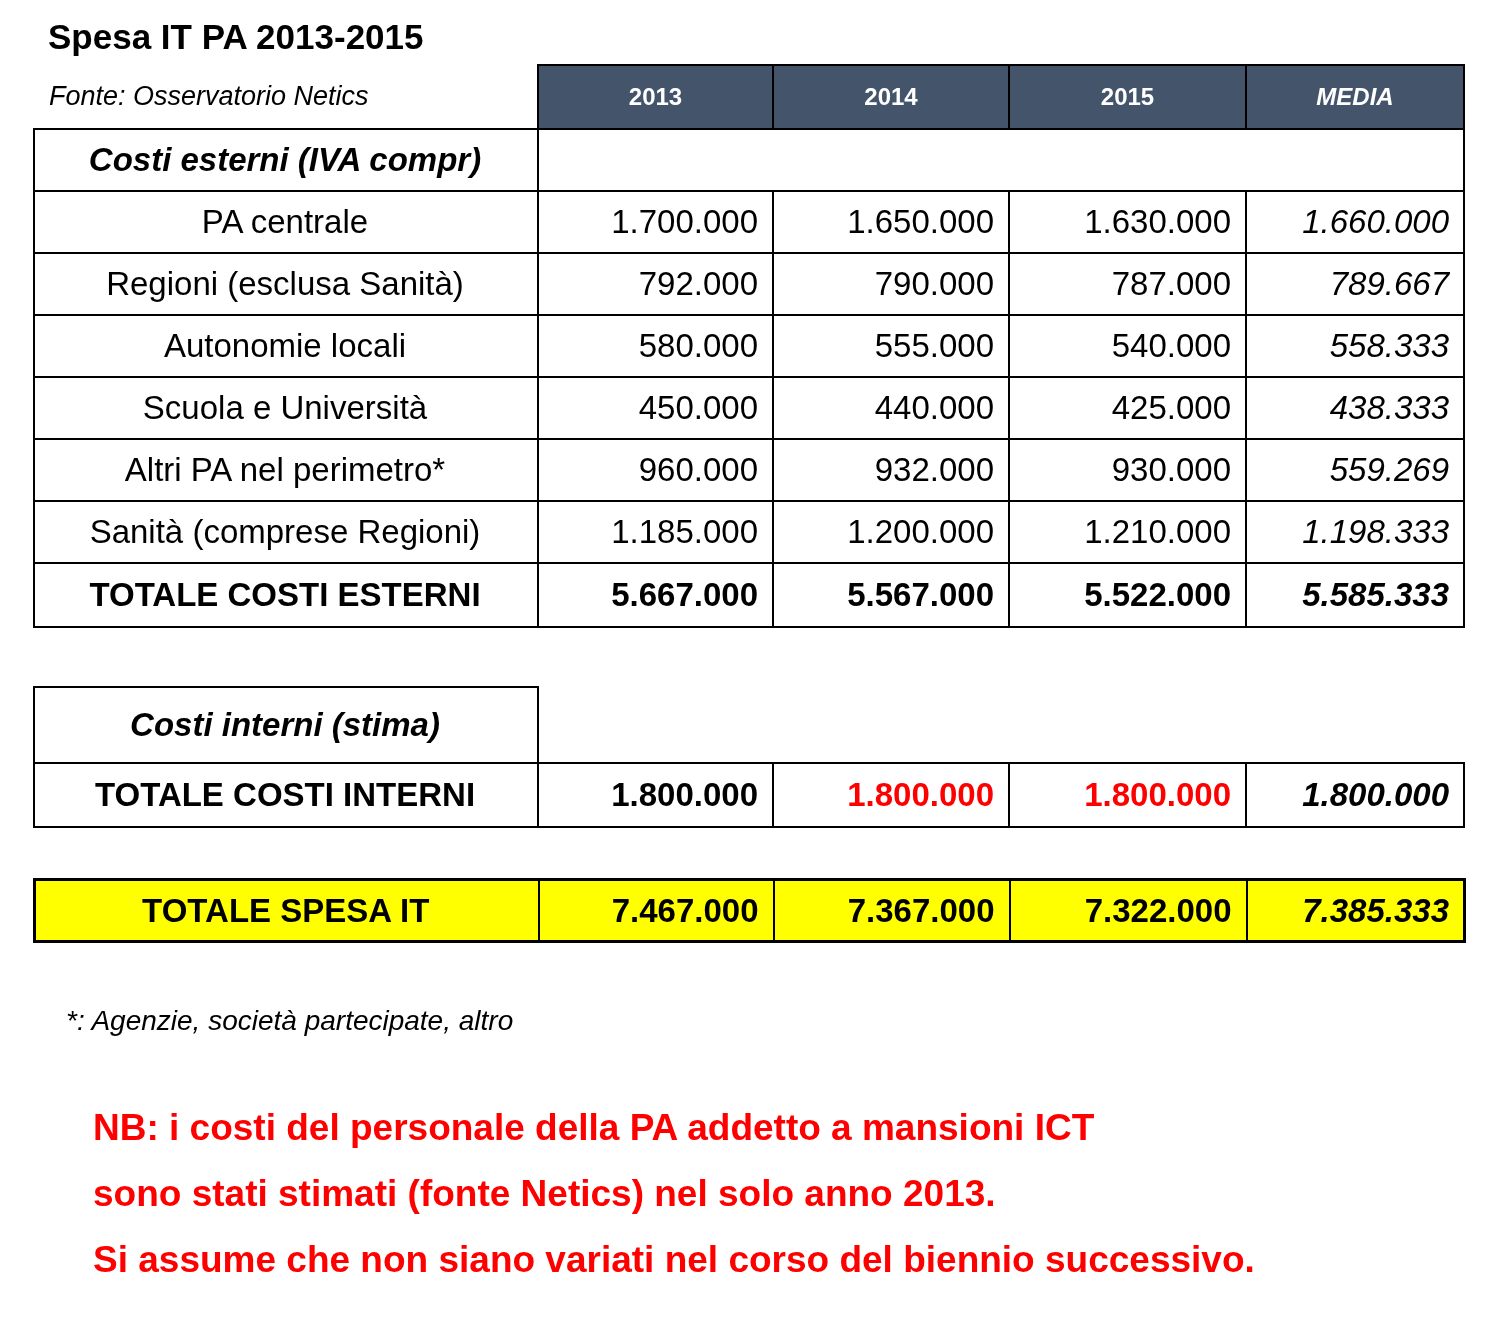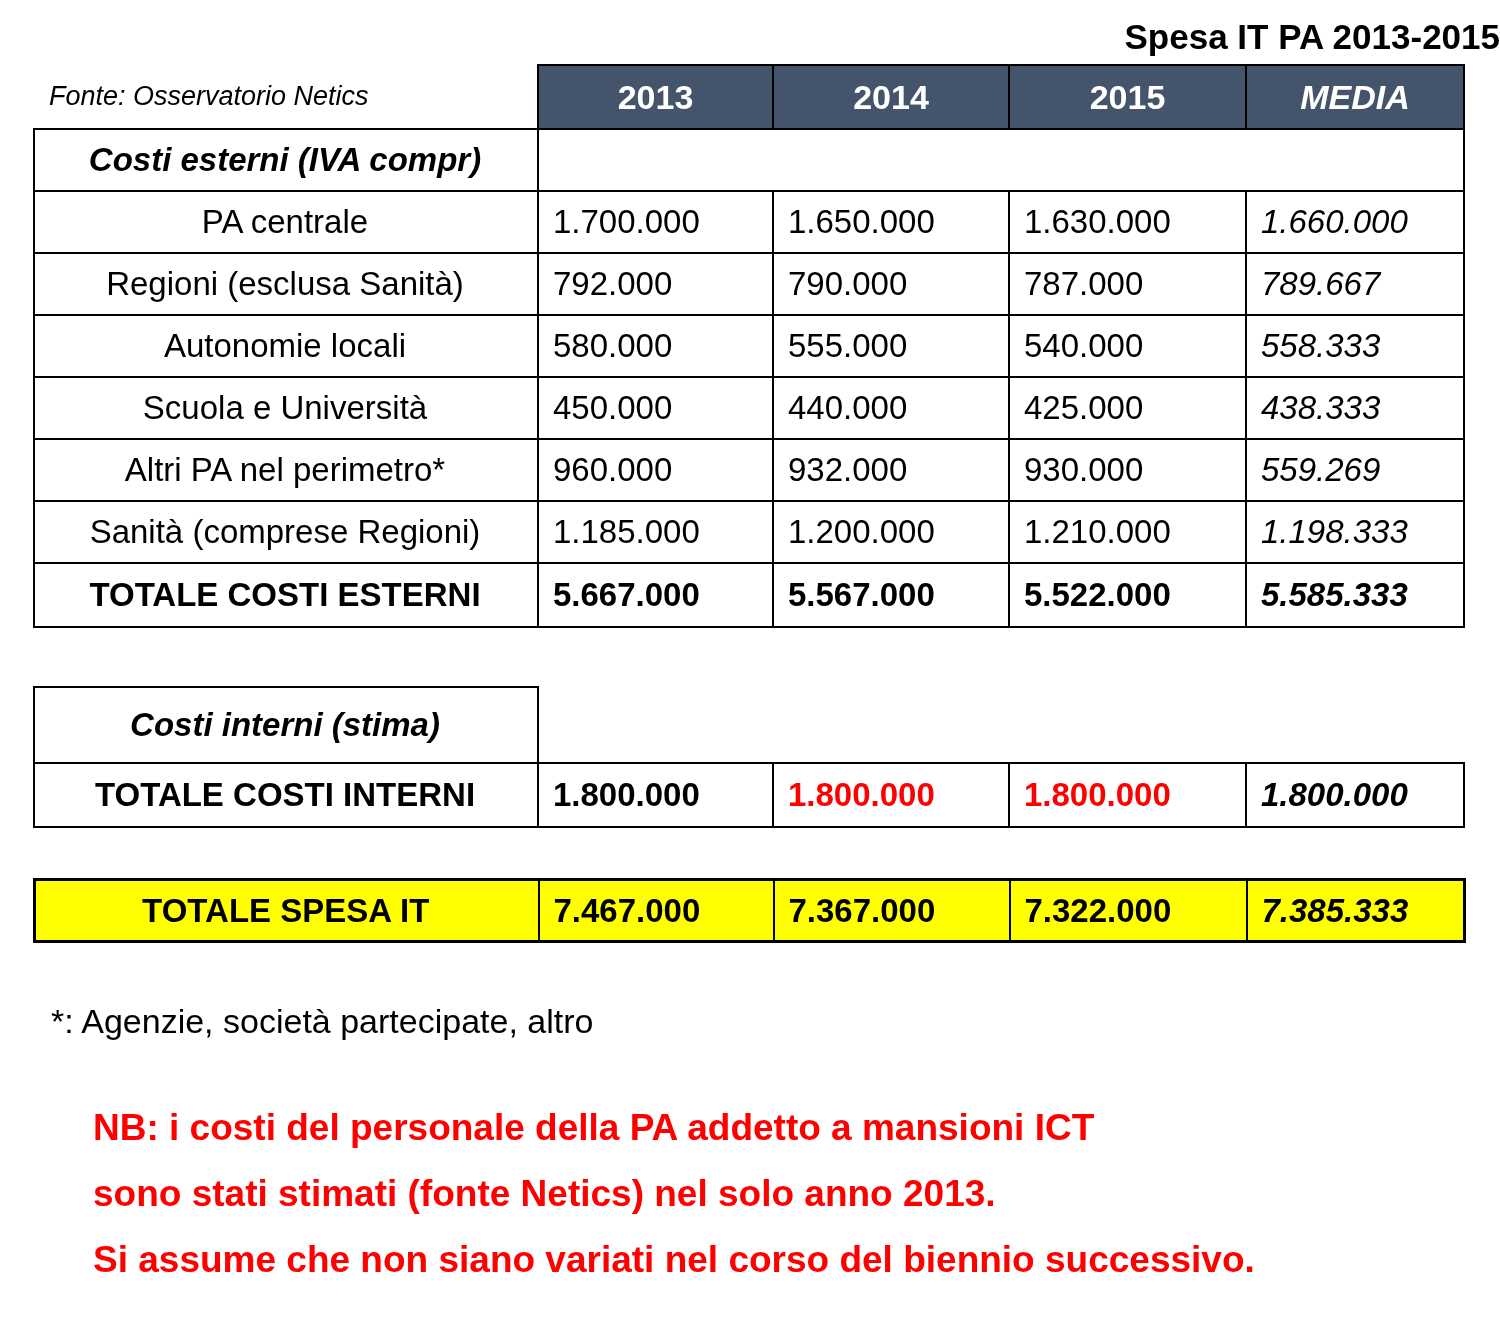--- a/index.html
+++ b/index.html
@@ -15,72 +15,71 @@
     width: 1500px; height: 1332px;
     font-family: "Liberation Sans", sans-serif;
     color: #000;
     overflow: hidden;
   }
   .page { padding: 14px 0 0 33px; }
   .title {
     font-size: 35px; font-weight: bold;
     margin: 2px 0 6px 15px;
     line-height: 42px;
-    text-align: right;
   }
   table { border-collapse: collapse; table-layout: fixed; width: 1430px; }
   col.c-label { width: 504px; }
   col.c-y1 { width: 235px; }
   col.c-y2 { width: 236px; }
   col.c-y3 { width: 237px; }
   col.c-media { width: 218px; }
   td, th {
     border: 2px solid var(--border-black);
     font-size: 33px;
     height: 62px;
     padding: 0 14px;
     white-space: nowrap;
     overflow: hidden;
     font-weight: normal;
   }
   th.year {
     background: var(--header-bg);
     color: var(--header-text);
     font-weight: bold;
-    font-size: 34px;
+    font-size: 24px;
     height: 64px;
     text-align: center;
     padding: 10px;
   }
   th.media-head { font-style: italic; }
   td.plain, th.plain { border: none; background: #FFFFFF; }
   .source-cell {
     font-style: italic;
     font-size: 27px;
     padding-left: 15px;
     text-align: left;
     color: #000;
   }
   .section-label { font-weight: bold; font-style: italic; }
   .lbl { text-align: center; padding-left: 12px; }
-  .num { text-align: left; font-variant-numeric: tabular-nums; }
+  .num { text-align: right; font-variant-numeric: tabular-nums; }
   .media { font-style: italic; }
   tr.total-row td { font-weight: bold; height: 64px; margin-left: 32px; }
   td.red { color: var(--accent-red); }
   .gap-a { height: 58px; }
   .gap-b { height: 50px; }
   table.grand { border: 3px solid var(--border-black); }
   table.grand td {
     background: var(--highlight-yellow);
     font-weight: bold;
     height: 62px;
   }
   .footnote {
-    font-size: 34px; 
-    margin: 58px 0 0 18px;
+    font-size: 28px; font-style: italic;
+    margin: 58px 0 0 33px;
     line-height: 40px;
   }
   .nb-block { margin: 54px 0 0 15px; }
   .nb-line {
     color: var(--accent-red);
     font-weight: bold;
     font-size: 37px;
     line-height: 66px;
     white-space: nowrap;
     margin-left: 45px;

